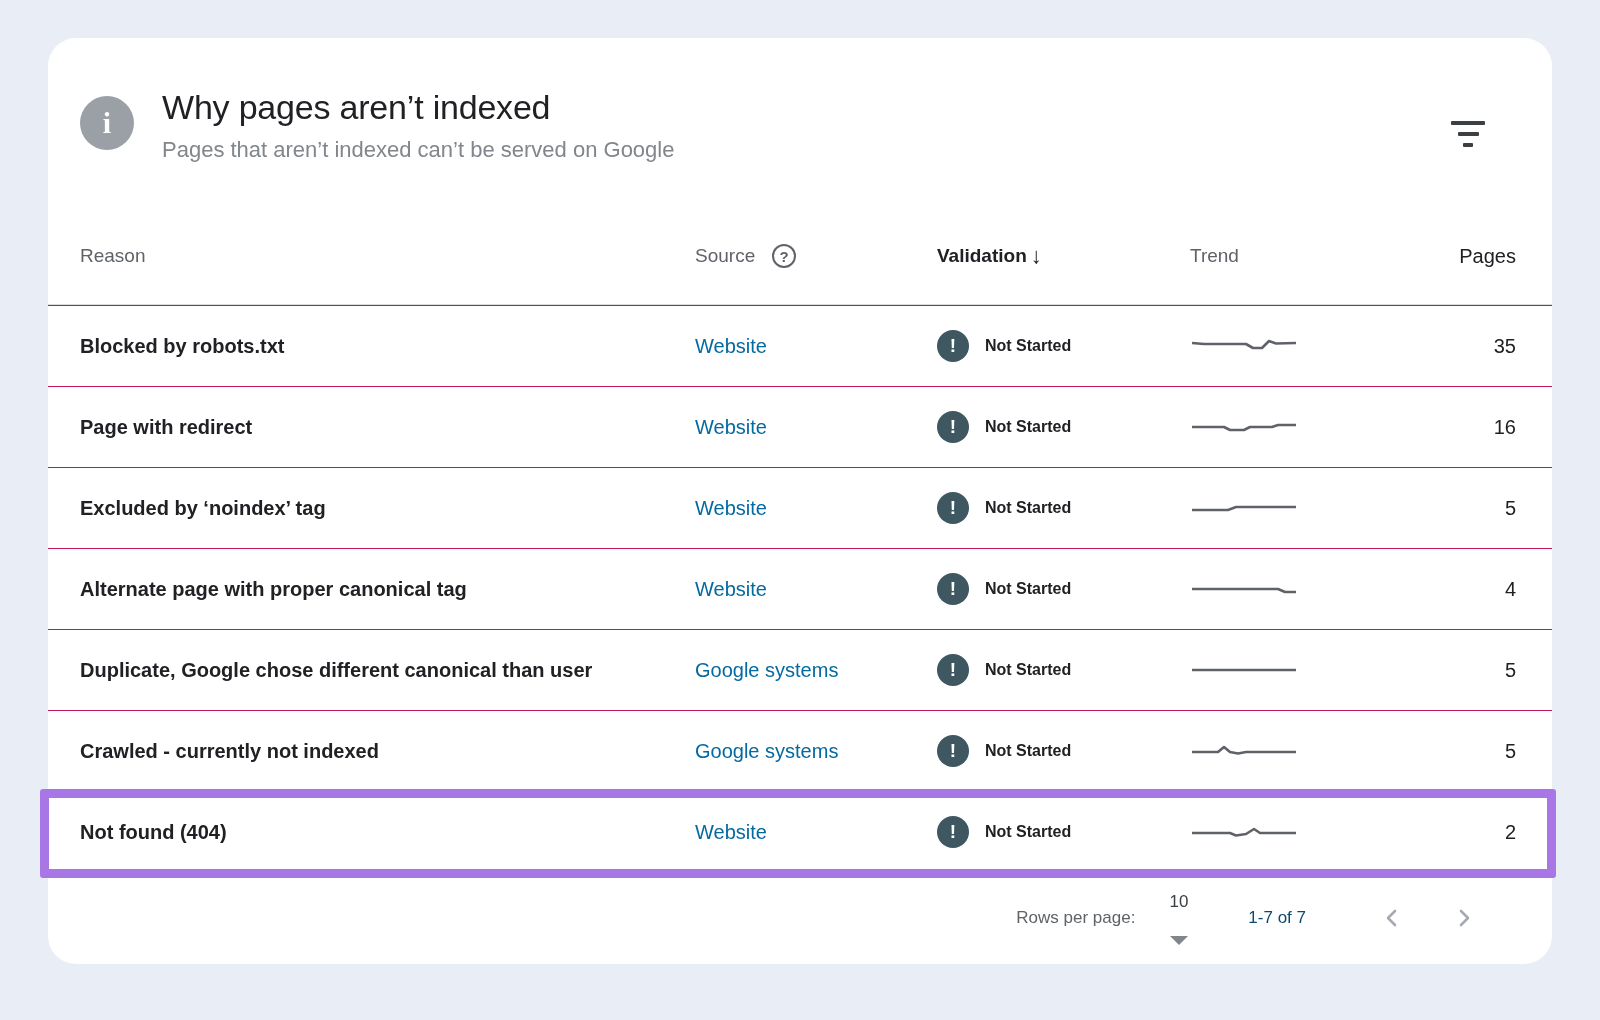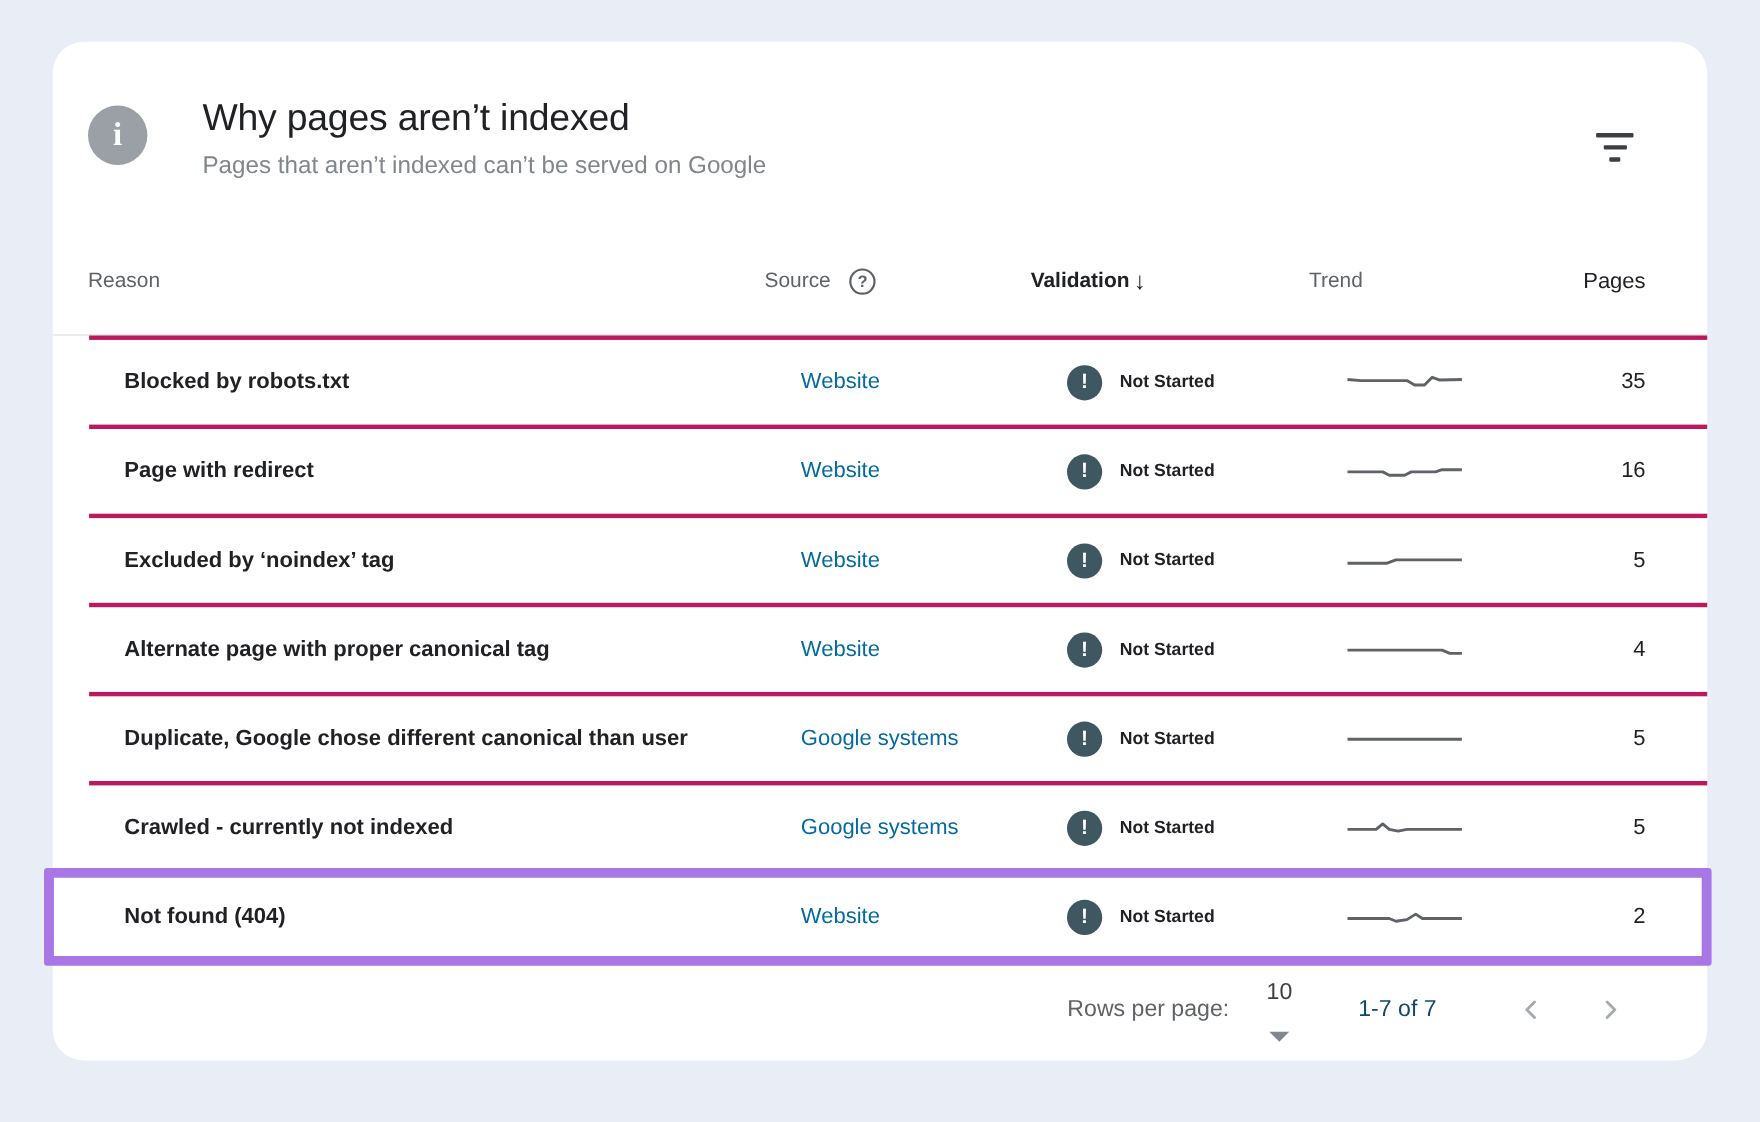--- a/index.html
+++ b/index.html
@@ -20,72 +20,72 @@
   }
   
   .card-header { position: relative; height: 170px; }
   .info-badge {
     position: absolute; left: 32px; top: 58px;
     width: 54px; height: 54px; border-radius: 50%;
     background: #9aa0a6; color: #ffffff;
     display: flex; align-items: center; justify-content: center;
     font-size: 30px; font-weight: bold; font-family: "Liberation Serif", serif;
   }
-  .title-block { position: absolute; left: 136px; top: 50px; }
+  .title-block { position: absolute; left: 114px; top: 50px; }
   .page-title { font-size: 34px; font-weight: 400; color: #202124; letter-spacing: -0.2px; }
   .page-subtitle { font-size: 22px; font-weight: 400; color: #80868b; margin-top: 10px; }
   .filter-btn {
     position: absolute; right: 62px; top: 76px;
     width: 44px; height: 40px;
     background: none; border: none; cursor: pointer;
     display: flex; flex-direction: column; align-items: center; justify-content: center; gap: 7px;
   }
   .filter-btn span { display: block; background: #3c4043; height: 4px; border-radius: 1px; }
   .filter-btn .b1 { width: 34px; } .filter-btn .b2 { width: 21px; } .filter-btn .b3 { width: 10px; }
 
   
   .grid-cols {
     display: grid;
     grid-template-columns: 615px 242px 253px 160px 1fr;
-    padding-left: 32px; padding-right: 56px;
+    padding-left: 32px; padding-right: 36px;
     align-items: center;
   }
   .table-head { height: 97px; border-bottom: 1px solid #dadce0; }
   .th { font-size: 19px; color: #5f6368; font-weight: 400; }
   .th.sorted { color: #202124; font-weight: bold; display: flex; align-items: center; gap: 4px; }
   .sort-arrow { font-size: 22px; font-weight: 400; color: #202124; }
   .th-source { display: flex; align-items: center; gap: 17px; }
   .help-icon {
     width: 24px; height: 24px; border-radius: 50%;
     border: 2px solid #5f6368; color: #5f6368;
     font-size: 15px; font-weight: bold;
     display: inline-flex; align-items: center; justify-content: center;
   }
-  .row { height: 81px; border-top: 4px solid #be185d; cursor: pointer; margin-left: 33px; }
+  .row { height: 81px; border-top: 1px solid #be185d; cursor: pointer; }
   .row:first-of-type { border-top: none; }
   .cell-reason { font-size: 20px; font-weight: bold; color: #202124; }
   .cell-source { font-size: 20px; color: #0369a1; }
   .cell-validation { display: flex; align-items: center; gap: 16px; }
   .val-badge {
     width: 32px; height: 32px; border-radius: 50%;
     background: #3e5761; color: #ffffff; flex: 0 0 auto;
     display: flex; align-items: center; justify-content: center;
     font-size: 19px; font-weight: bold;
   }
   .val-text { font-size: 16px; font-weight: bold; color: #202124; }
   .spark { display: block; }
   .spark polyline { fill: none; stroke-width: 2.6px; stroke-linejoin: round; stroke-linecap: butt; }
   .cell-pages { font-size: 20px; color: #202124; text-align: right; }
 
   
   .table-footer {
     height: 92px;
     display: flex; align-items: center; justify-content: flex-end;
     padding-right: 66px;
-    font-size: 21px; color: #5f6368;
+    font-size: 17px; color: #5f6368;
   }
   .rpp-label { margin-right: 34px; }
   .rpp-select { display: flex; align-items: center; gap: 24px; cursor: pointer; margin-right: 60px; flex-direction: column; }
   .rpp-value { color: #3c4043; }
   .caret-down {
     width: 0; height: 0;
     border-left: 9px solid transparent; border-right: 9px solid transparent;
     border-top: 9px solid #80868b;
   }
   .range-label { margin-right: 64px; color: #0c4a6e; }

